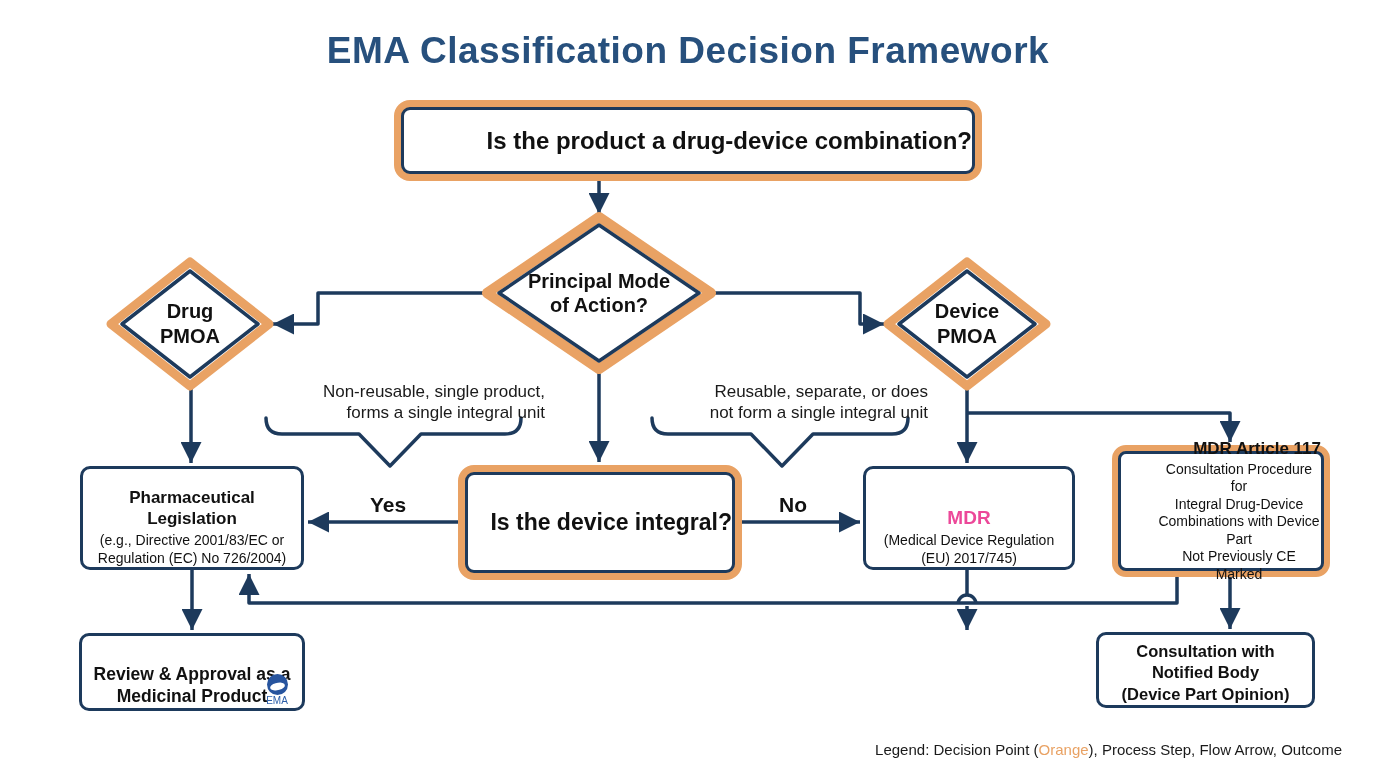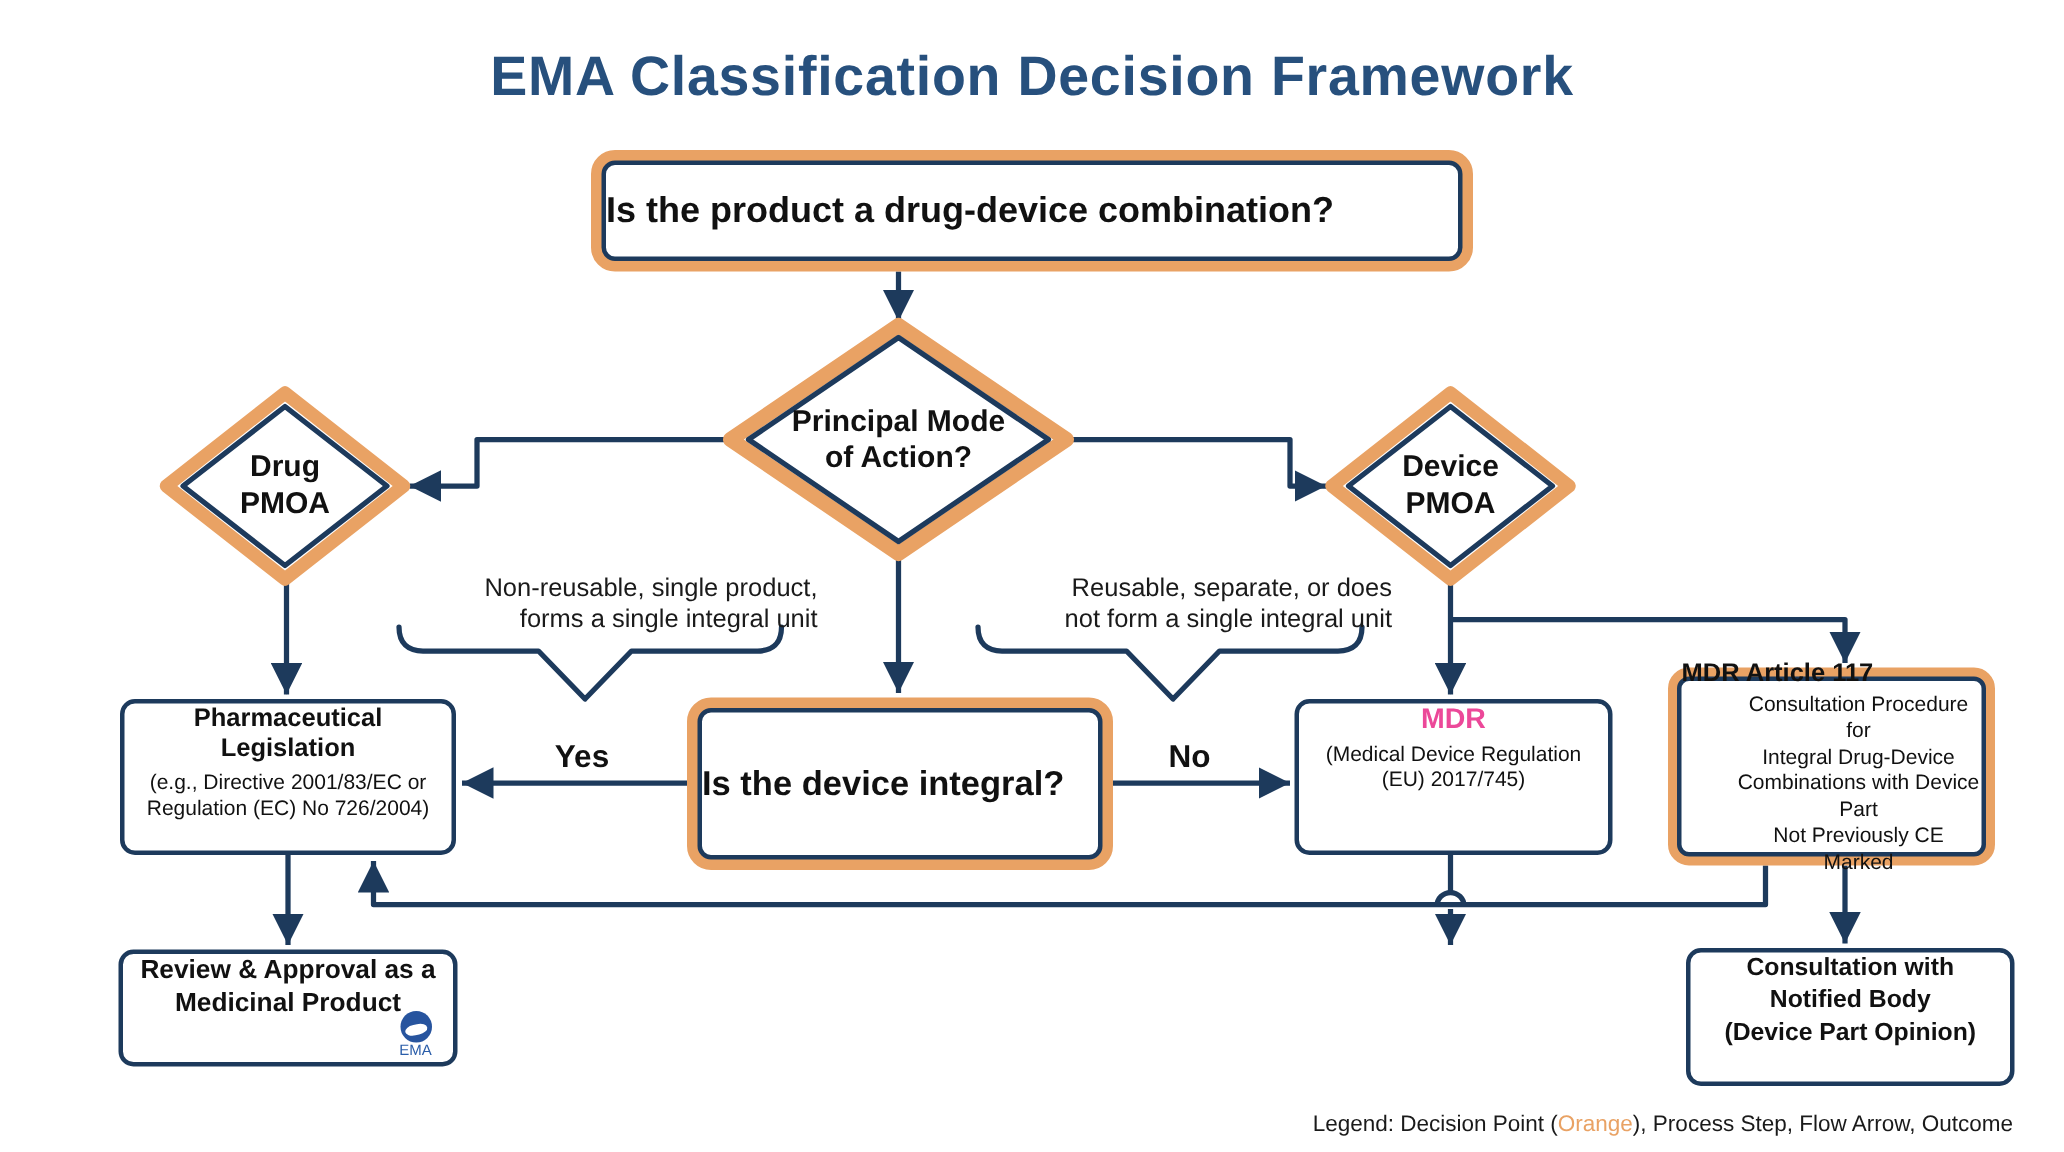--- a/index.html
+++ b/index.html
@@ -25,30 +25,30 @@
     border: 7px solid #e9a264;
     border-radius: 16px;
     background: #e9a264;
   }
   .decision-box .inner {
     width: 100%; height: 100%;
     background: #ffffff;
     border: 3px solid #1d3a5c;
     border-radius: 9px;
     display: flex; flex-direction: column;
-    align-items: flex-start; justify-content: center;
+    align-items: flex-end; justify-content: center;
     text-align: center;
   }
   
   .process-box {
     background: #ffffff;
     border: 3px solid #1d3a5c;
     border-radius: 10px;
     display: flex; flex-direction: column;
-    align-items: center; justify-content: flex-start;
+    align-items: center; justify-content: flex-end;
     text-align: center;
   }
 
   .title {
     position: absolute; top: 30px; left: 0; width: 100%;
     text-align: center;
     font-size: 37px; font-weight: bold;
     color: #27507d;
     letter-spacing: 0.5px;
     z-index: 2;
@@ -232,21 +232,21 @@
   <div class="node process-box" style="left:79px; top:633px; width:226px; height:78px;">
     <div class="outcome-label pre">Review &amp; Approval as a
 Medicinal Product</div>
     <div class="ema-logo">
       <div class="ema-circle"></div>
       <div class="ema-text">EMA</div>
     </div>
   </div>
 
 
-  <div class="node process-box" style="left:1096px; top:632px; width:219px; height:92px;margin-left:28px;">
+  <div class="node process-box" style="left:1096px; top:632px; width:219px; height:76px;">
     <div class="notified-label pre">Consultation with
 Notified Body
 (Device Part Opinion)</div>
   </div>
 
   <div class="legend">
     <span>Legend: Decision Point (</span><span class="orange-word">Orange</span><span>), Process Step, Flow Arrow, Outcome</span>
   </div>
 
 </div>

